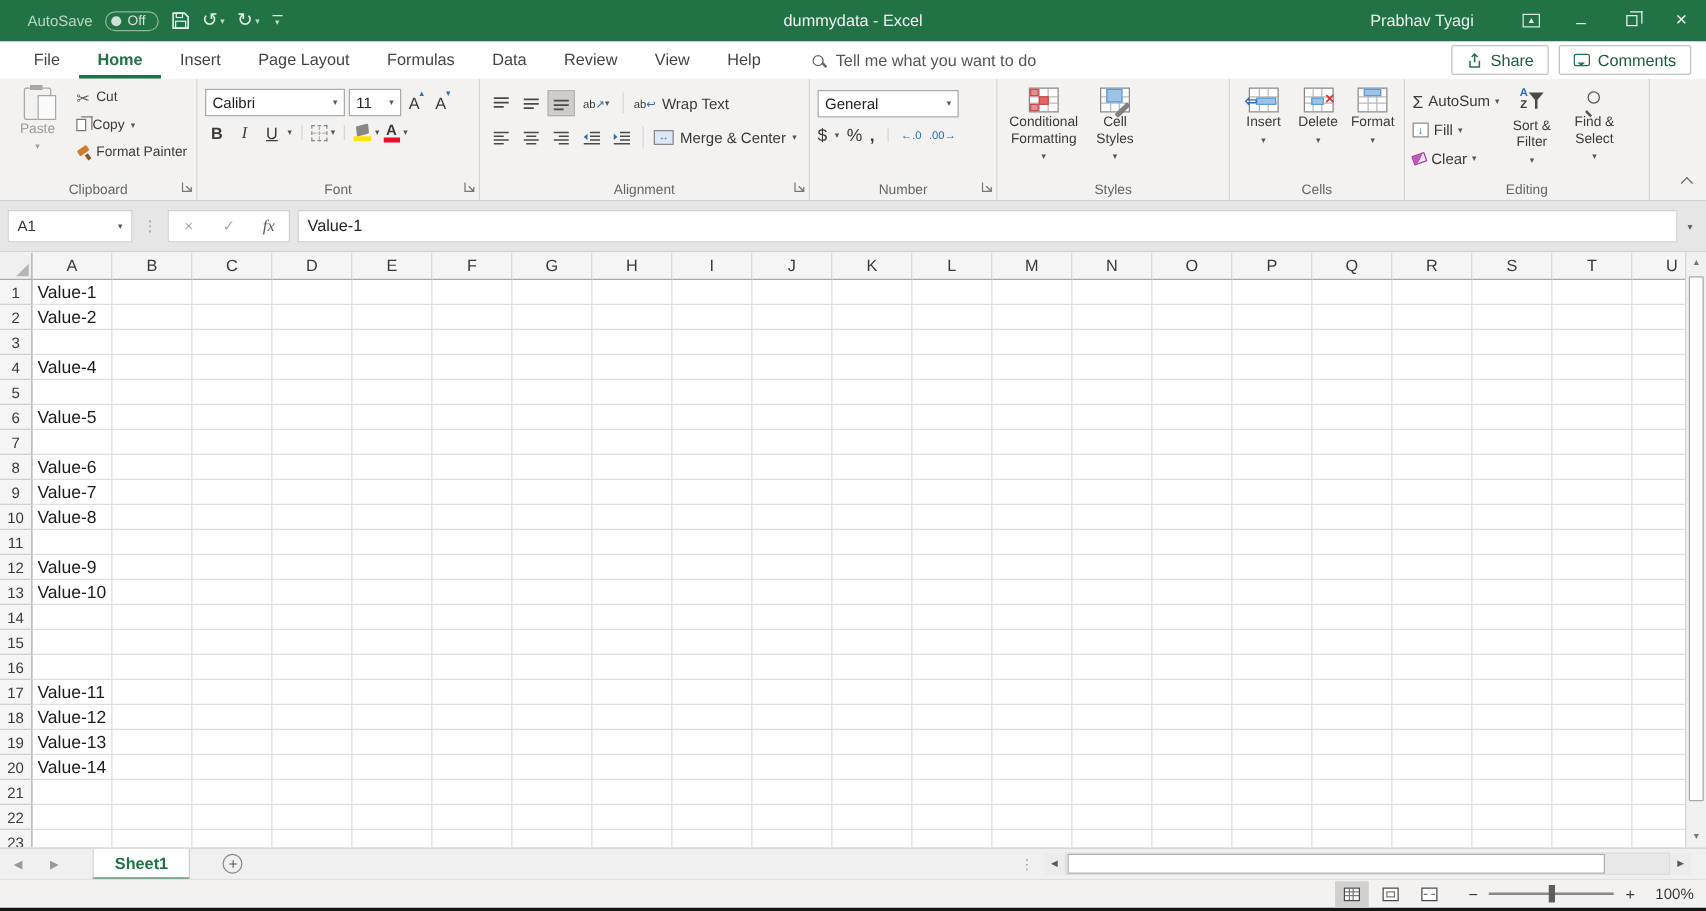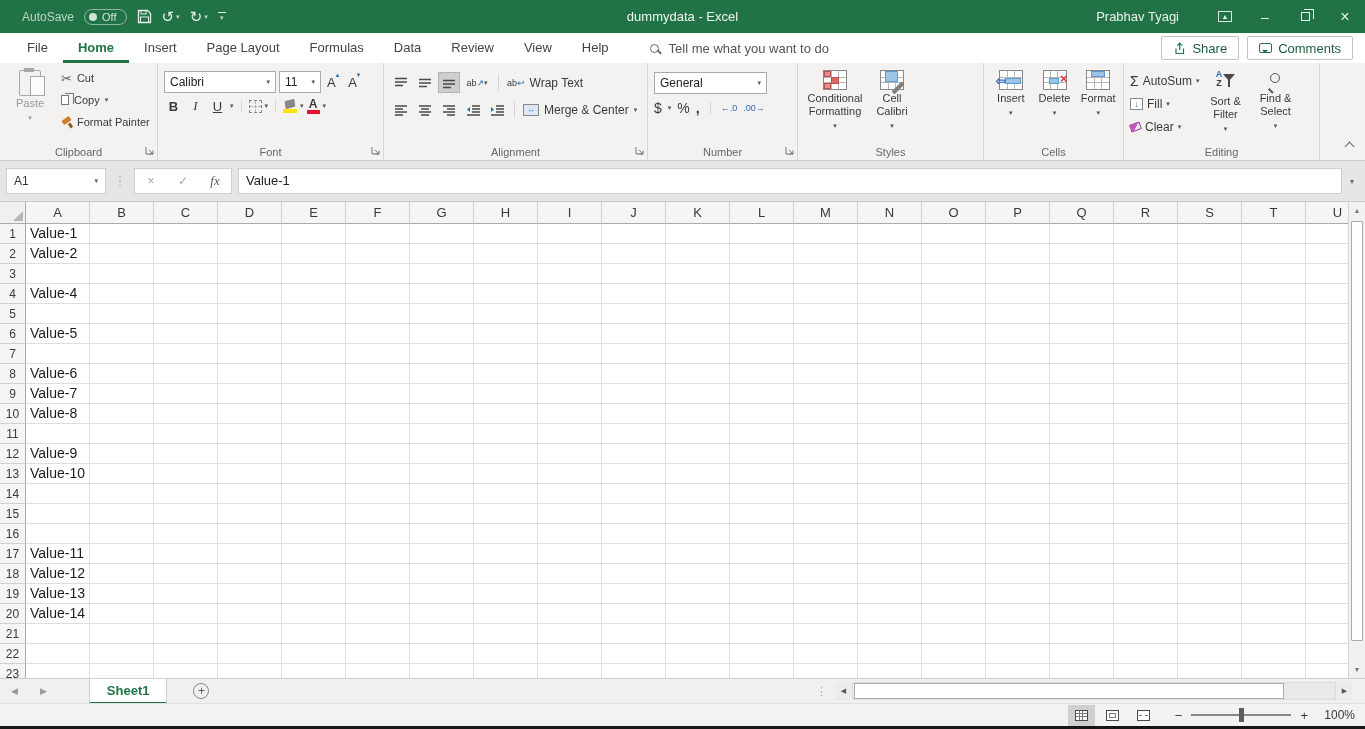--- a/index.html
+++ b/index.html
@@ -157,21 +157,21 @@
   .rowh{width:26px;min-width:26px;background:#f5f5f5;border-right:1px solid #ababab;border-bottom:1px solid #d0d0d0;font-size:12px;color:#3b3a39;display:flex;align-items:center;justify-content:center;cursor:pointer}
   .cell{width:64px;min-width:64px;border-right:1px solid #dedede;border-bottom:1px solid #dedede;font-size:14px;color:#1c1c1c;line-height:19px;padding-left:4px;white-space:nowrap;overflow:visible;cursor:cell}
   .vscroll{width:17px;background:#f1f1f1;border-left:1px solid #d5d5d5;display:flex;flex-direction:column;align-items:center}
   .varrow{height:17px;display:flex;align-items:center;justify-content:center;font-size:7px;color:#7a7876;width:100%;cursor:pointer}
   .vtrack{flex:1;width:100%;position:relative}
   .vthumb{position:absolute;left:2px;right:2px;top:2px;height:420px;background:#fdfdfd;border:1px solid #ababab;border-radius:1px;cursor:grab}
 
   
   .sheetbar{height:25px;background:#f0f0f0;border-top:1px solid #cfcecd;display:flex;align-items:center;position:relative;font-size:13px}
   .navarr{color:#9a9896;font-size:9px;padding:0 11px;cursor:pointer}
-  .sheettab{height:25px;background:#fff;border-right:1px solid #d0cecd;border-left:1px solid #d0cecd;border-bottom:2px solid #217346;display:flex;align-items:center;padding:0 17px;color:#217346;font-weight:700;margin-left:31px;cursor:pointer}
+  .sheettab{height:25px;background:#fff;border-right:1px solid #d0cecd;border-left:1px solid #d0cecd;border-bottom:2px solid #217346;display:flex;align-items:center;padding:0 17px;color:#217346;font-weight:700;margin-left:16px;cursor:pointer}
   .addsheet{width:16px;height:16px;border:1px solid #8a8886;border-radius:50%;display:flex;align-items:center;justify-content:center;font-size:12px;color:#5a5856;margin-left:26px;cursor:pointer;line-height:1}
   .sb-grip{position:absolute;left:816px;color:#a5a3a1;font-size:11px}
   .hscroll{position:absolute;left:835px;right:12px;top:3px;height:18px;display:flex;align-items:center}
   .harrow{width:17px;height:18px;background:#ececec;display:flex;align-items:center;justify-content:center;font-size:7px;color:#5a5856;cursor:pointer}
   .htrack{flex:1;height:18px;background:#e9e9e9;position:relative;border:1px solid #dcdcdc}
   .hthumb{position:absolute;left:1px;top:0;bottom:0;width:430px;background:#fff;border:1px solid #b0aeac;cursor:grab}
 
   
   .statusbar{height:23px;background:#f3f2f1;border-top:1px solid #e1dfdd;display:flex;align-items:center;position:relative;font-size:12px;color:#3b3a39}
   .sb-right{margin-left:auto;display:flex;align-items:center;gap:0;padding-right:10px}
@@ -445,21 +445,21 @@
           <span class="acc red3"></span>
         </span>
       <span>Conditional Formatting</span>
       <span class="dd">▾</span>
     </div>
     <div class="bigbtn" style="width:48px">
       <span class="mini-grid">
           <span class="acc blu-tl"></span>
           <span class="pen"></span>
         </span>
-      <span>Cell Calibri</span>
+      <span>Cell Styles</span>
       <span class="dd">▾</span>
     </div>
     <div class="g-label">Styles</div>
   </div>
 
   <div class="rgroup" style="width:140px;display:flex;gap:2px;justify-content:center">
     <div class="bigbtn" style="width:42px">
       <span class="mini-grid">
           <span class="acc blu-mid"></span>
           <span class="acc arrow-l">⇦</span>

